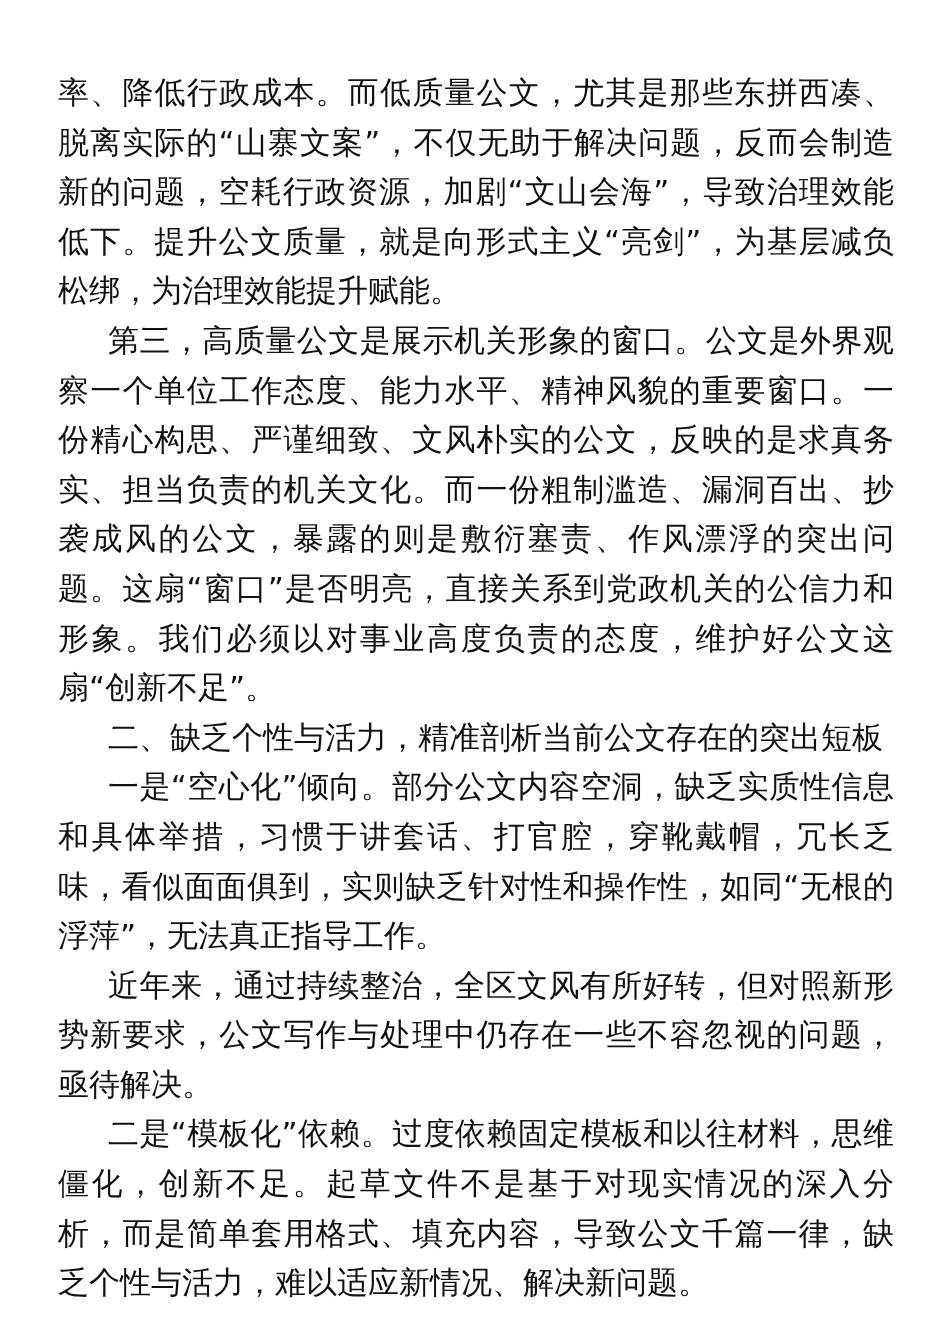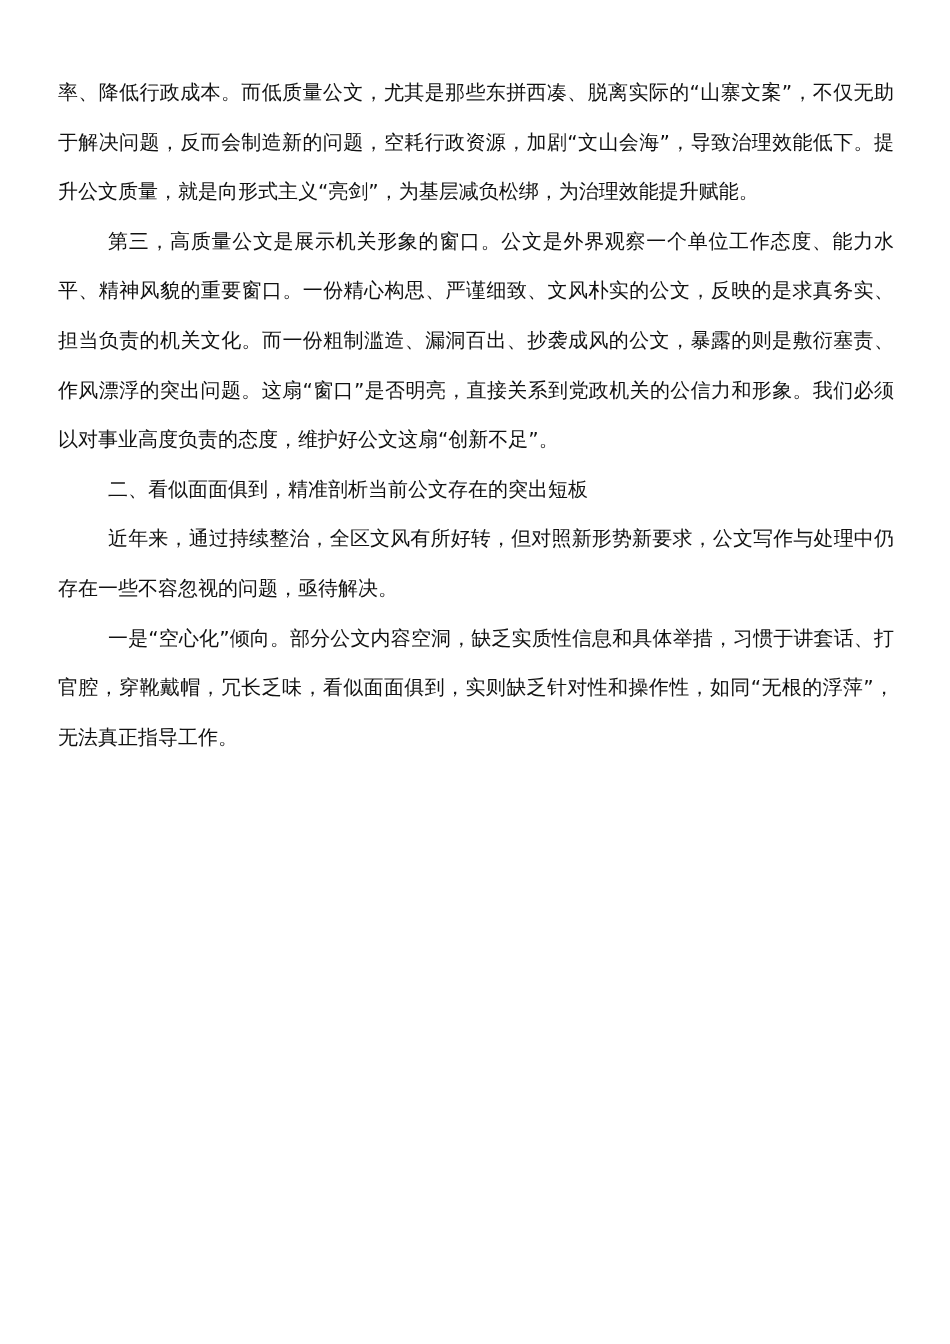--- a/index.html
+++ b/index.html
@@ -3,32 +3,33 @@
 <meta charset="utf-8">
 <style>
   html, body { margin: 0; padding: 0; background: #ffffff; }
   body { width: 950px; height: 1344px; overflow: hidden; position: relative; }
   .page {
     position: absolute;
     left: 58px;
     top: 68px;
     width: 836px;
     font-family: "DejaVu Sans", "Liberation Sans", sans-serif;
-    font-size: 20px;
+    font-size: 31px;
     line-height: 49.6px;
     color: #111111;
     text-align: justify;
     text-justify: inter-character;
   }
   .para { margin: 0; padding: 0; }
   .indent { text-indent: 50px; }
   .heading { text-indent: 50px; letter-spacing: 0px; }
 </style>
 </head>
 <body>
 
 <div class="page">
   <p class="para">率、降低行政成本。而低质量公文，尤其是那些东拼西凑、脱离实际的“山寨文案”，不仅无助于解决问题，反而会制造新的问题，空耗行政资源，加剧“文山会海”，导致治理效能低下。提升公文质量，就是向形式主义“亮剑”，为基层减负松绑，为治理效能提升赋能。</p>
   <p class="para indent">第三，高质量公文是展示机关形象的窗口。公文是外界观察一个单位工作态度、能力水平、精神风貌的重要窗口。一份精心构思、严谨细致、文风朴实的公文，反映的是求真务实、担当负责的机关文化。而一份粗制滥造、漏洞百出、抄袭成风的公文，暴露的则是敷衍塞责、作风漂浮的突出问题。这扇“窗口”是否明亮，直接关系到党政机关的公信力和形象。我们必须以对事业高度负责的态度，维护好公文这扇“创新不足”。</p>
-  <p class="para heading">二、看似面面俱到，精准剖析当前公文存在的突出短板</p>
+  <p class="para heading">二、缺乏个性与活力，精准剖析当前公文存在的突出短板</p>
+  <p class="para indent">一是“空心化”倾向。部分公文内容空洞，缺乏实质性信息和具体举措，习惯于讲套话、打官腔，穿靴戴帽，冗长乏味，看似面面俱到，实则缺乏针对性和操作性，如同“无根的浮萍”，无法真正指导工作。</p>
   <p class="para indent">近年来，通过持续整治，全区文风有所好转，但对照新形势新要求，公文写作与处理中仍存在一些不容忽视的问题，亟待解决。</p>
-  <p class="para indent">一是“空心化”倾向。部分公文内容空洞，缺乏实质性信息和具体举措，习惯于讲套话、打官腔，穿靴戴帽，冗长乏味，看似面面俱到，实则缺乏针对性和操作性，如同“无根的浮萍”，无法真正指导工作。</p>
+  <p class="para indent">二是“模板化”依赖。过度依赖固定模板和以往材料，思维僵化，创新不足。起草文件不是基于对现实情况的深入分析，而是简单套用格式、填充内容，导致公文千篇一律，缺乏个性与活力，难以适应新情况、解决新问题。</p>
 </div>
 
 </body></html>

